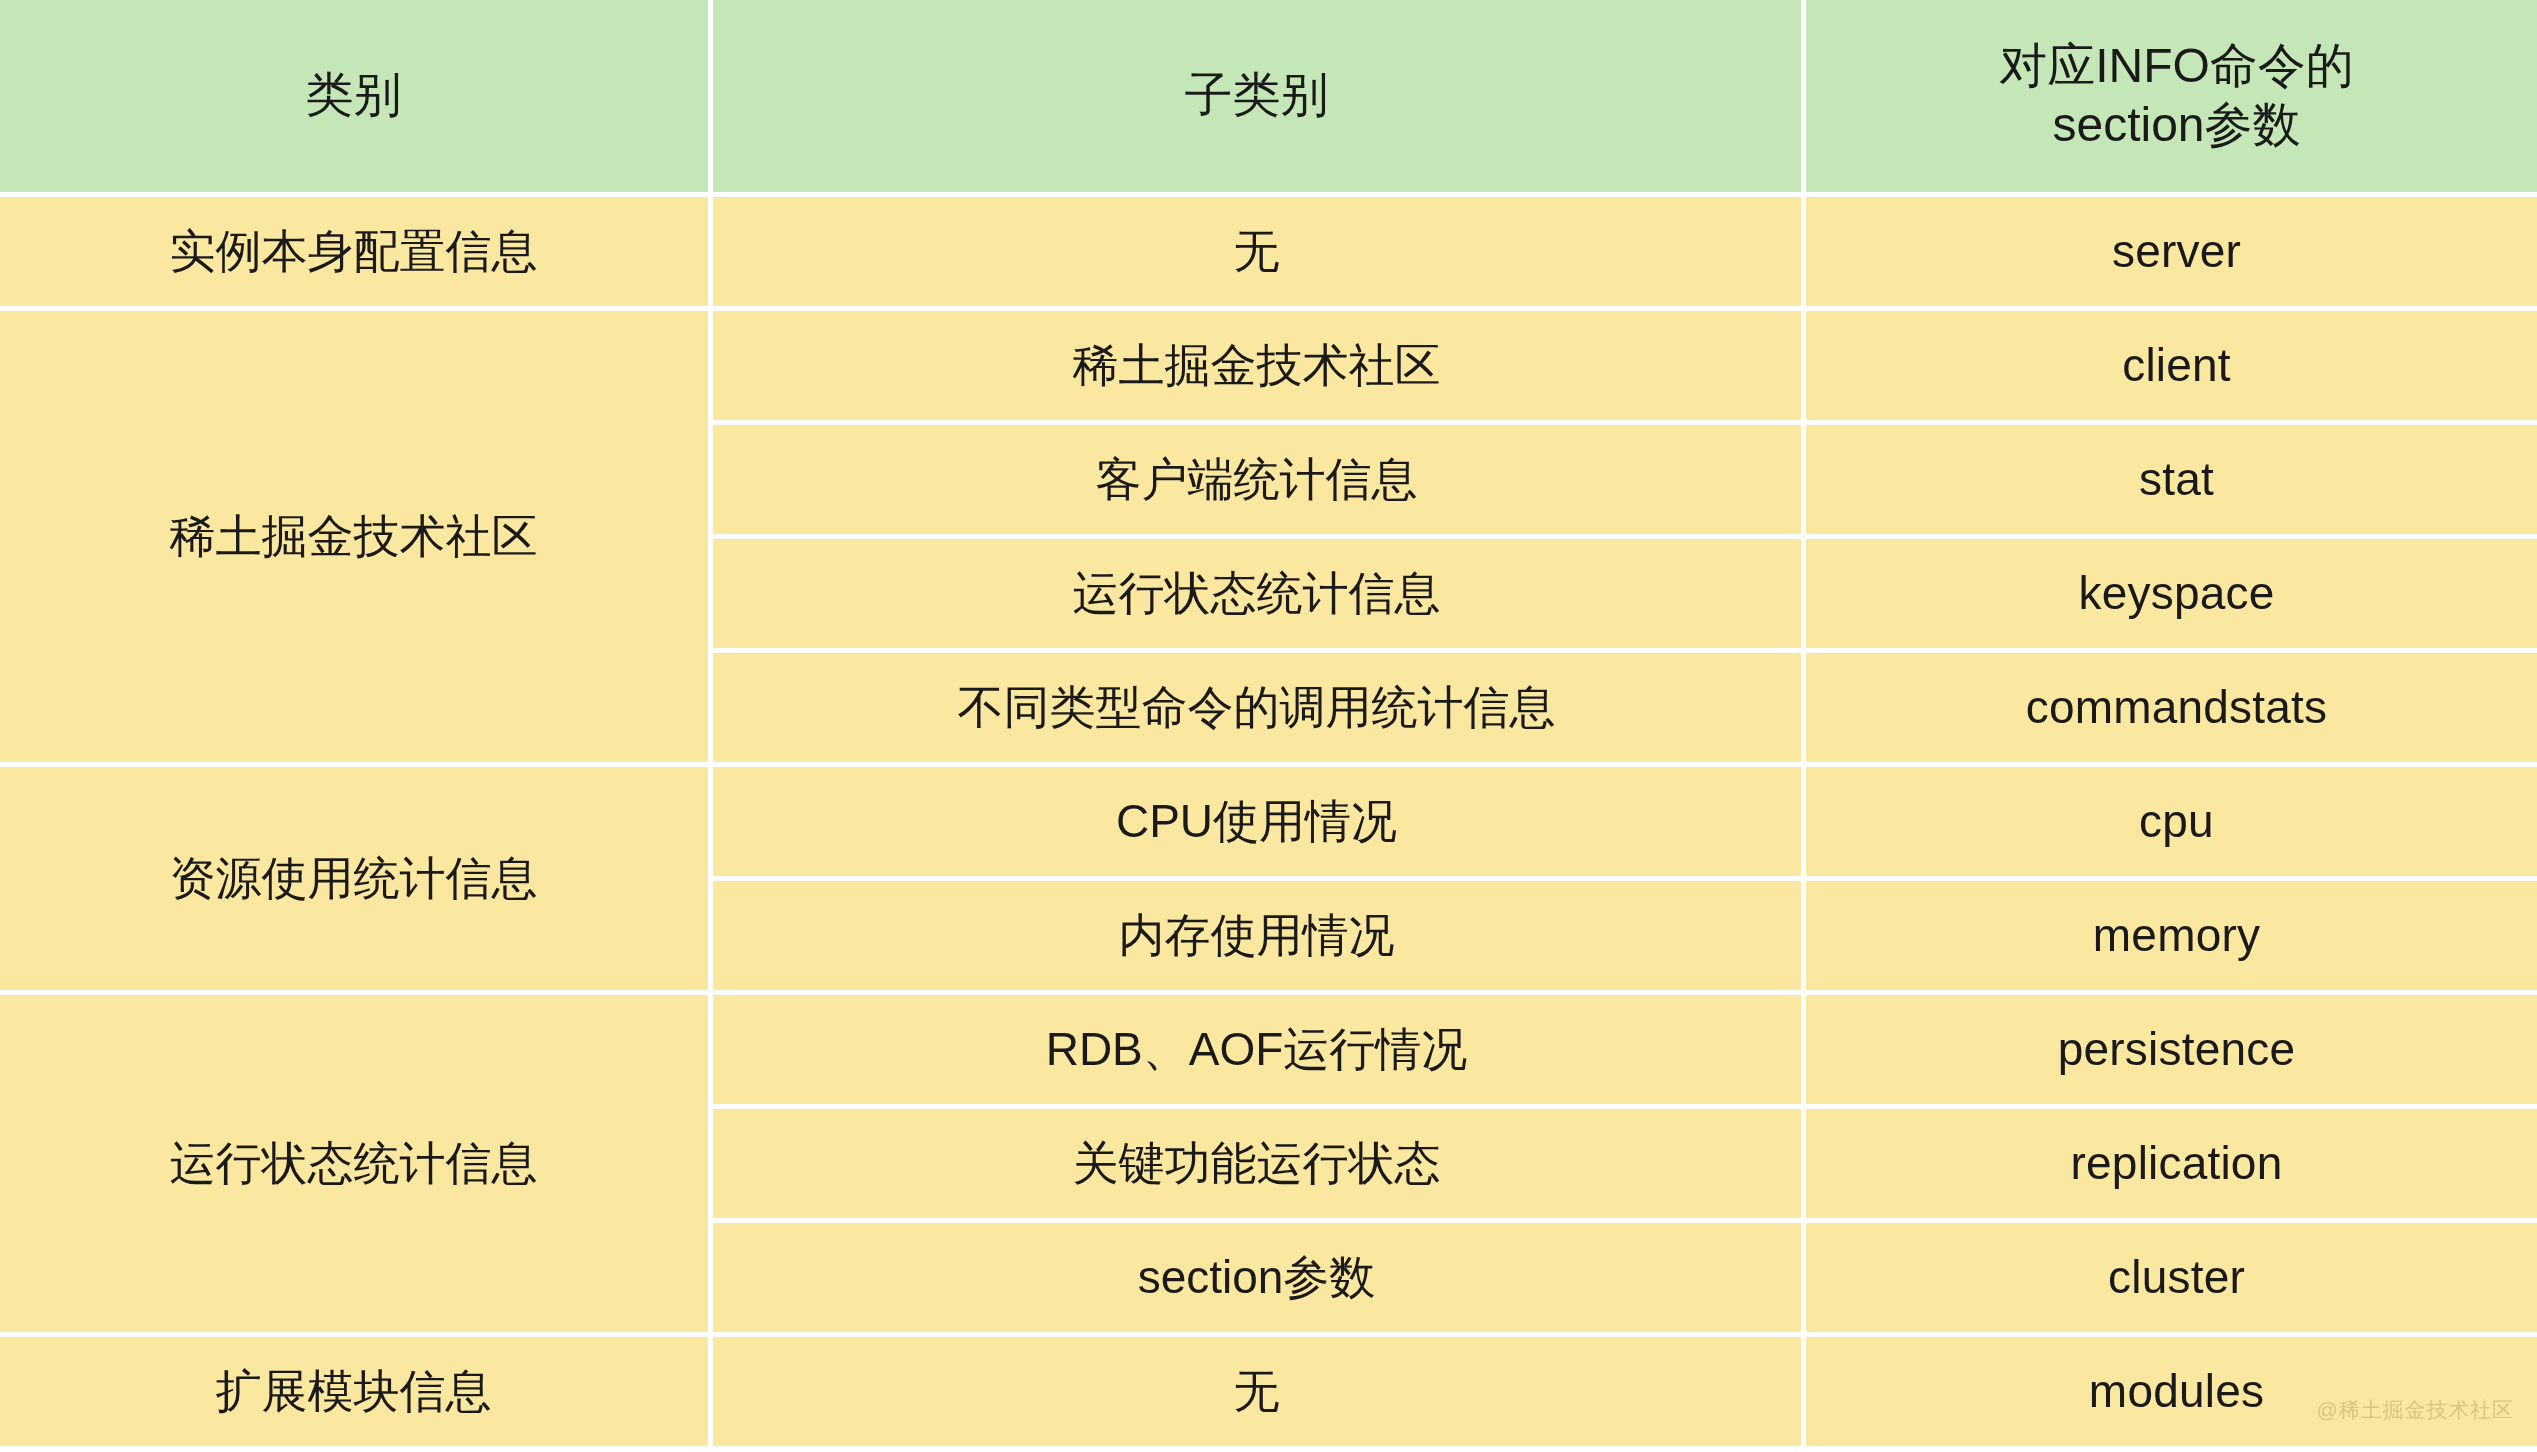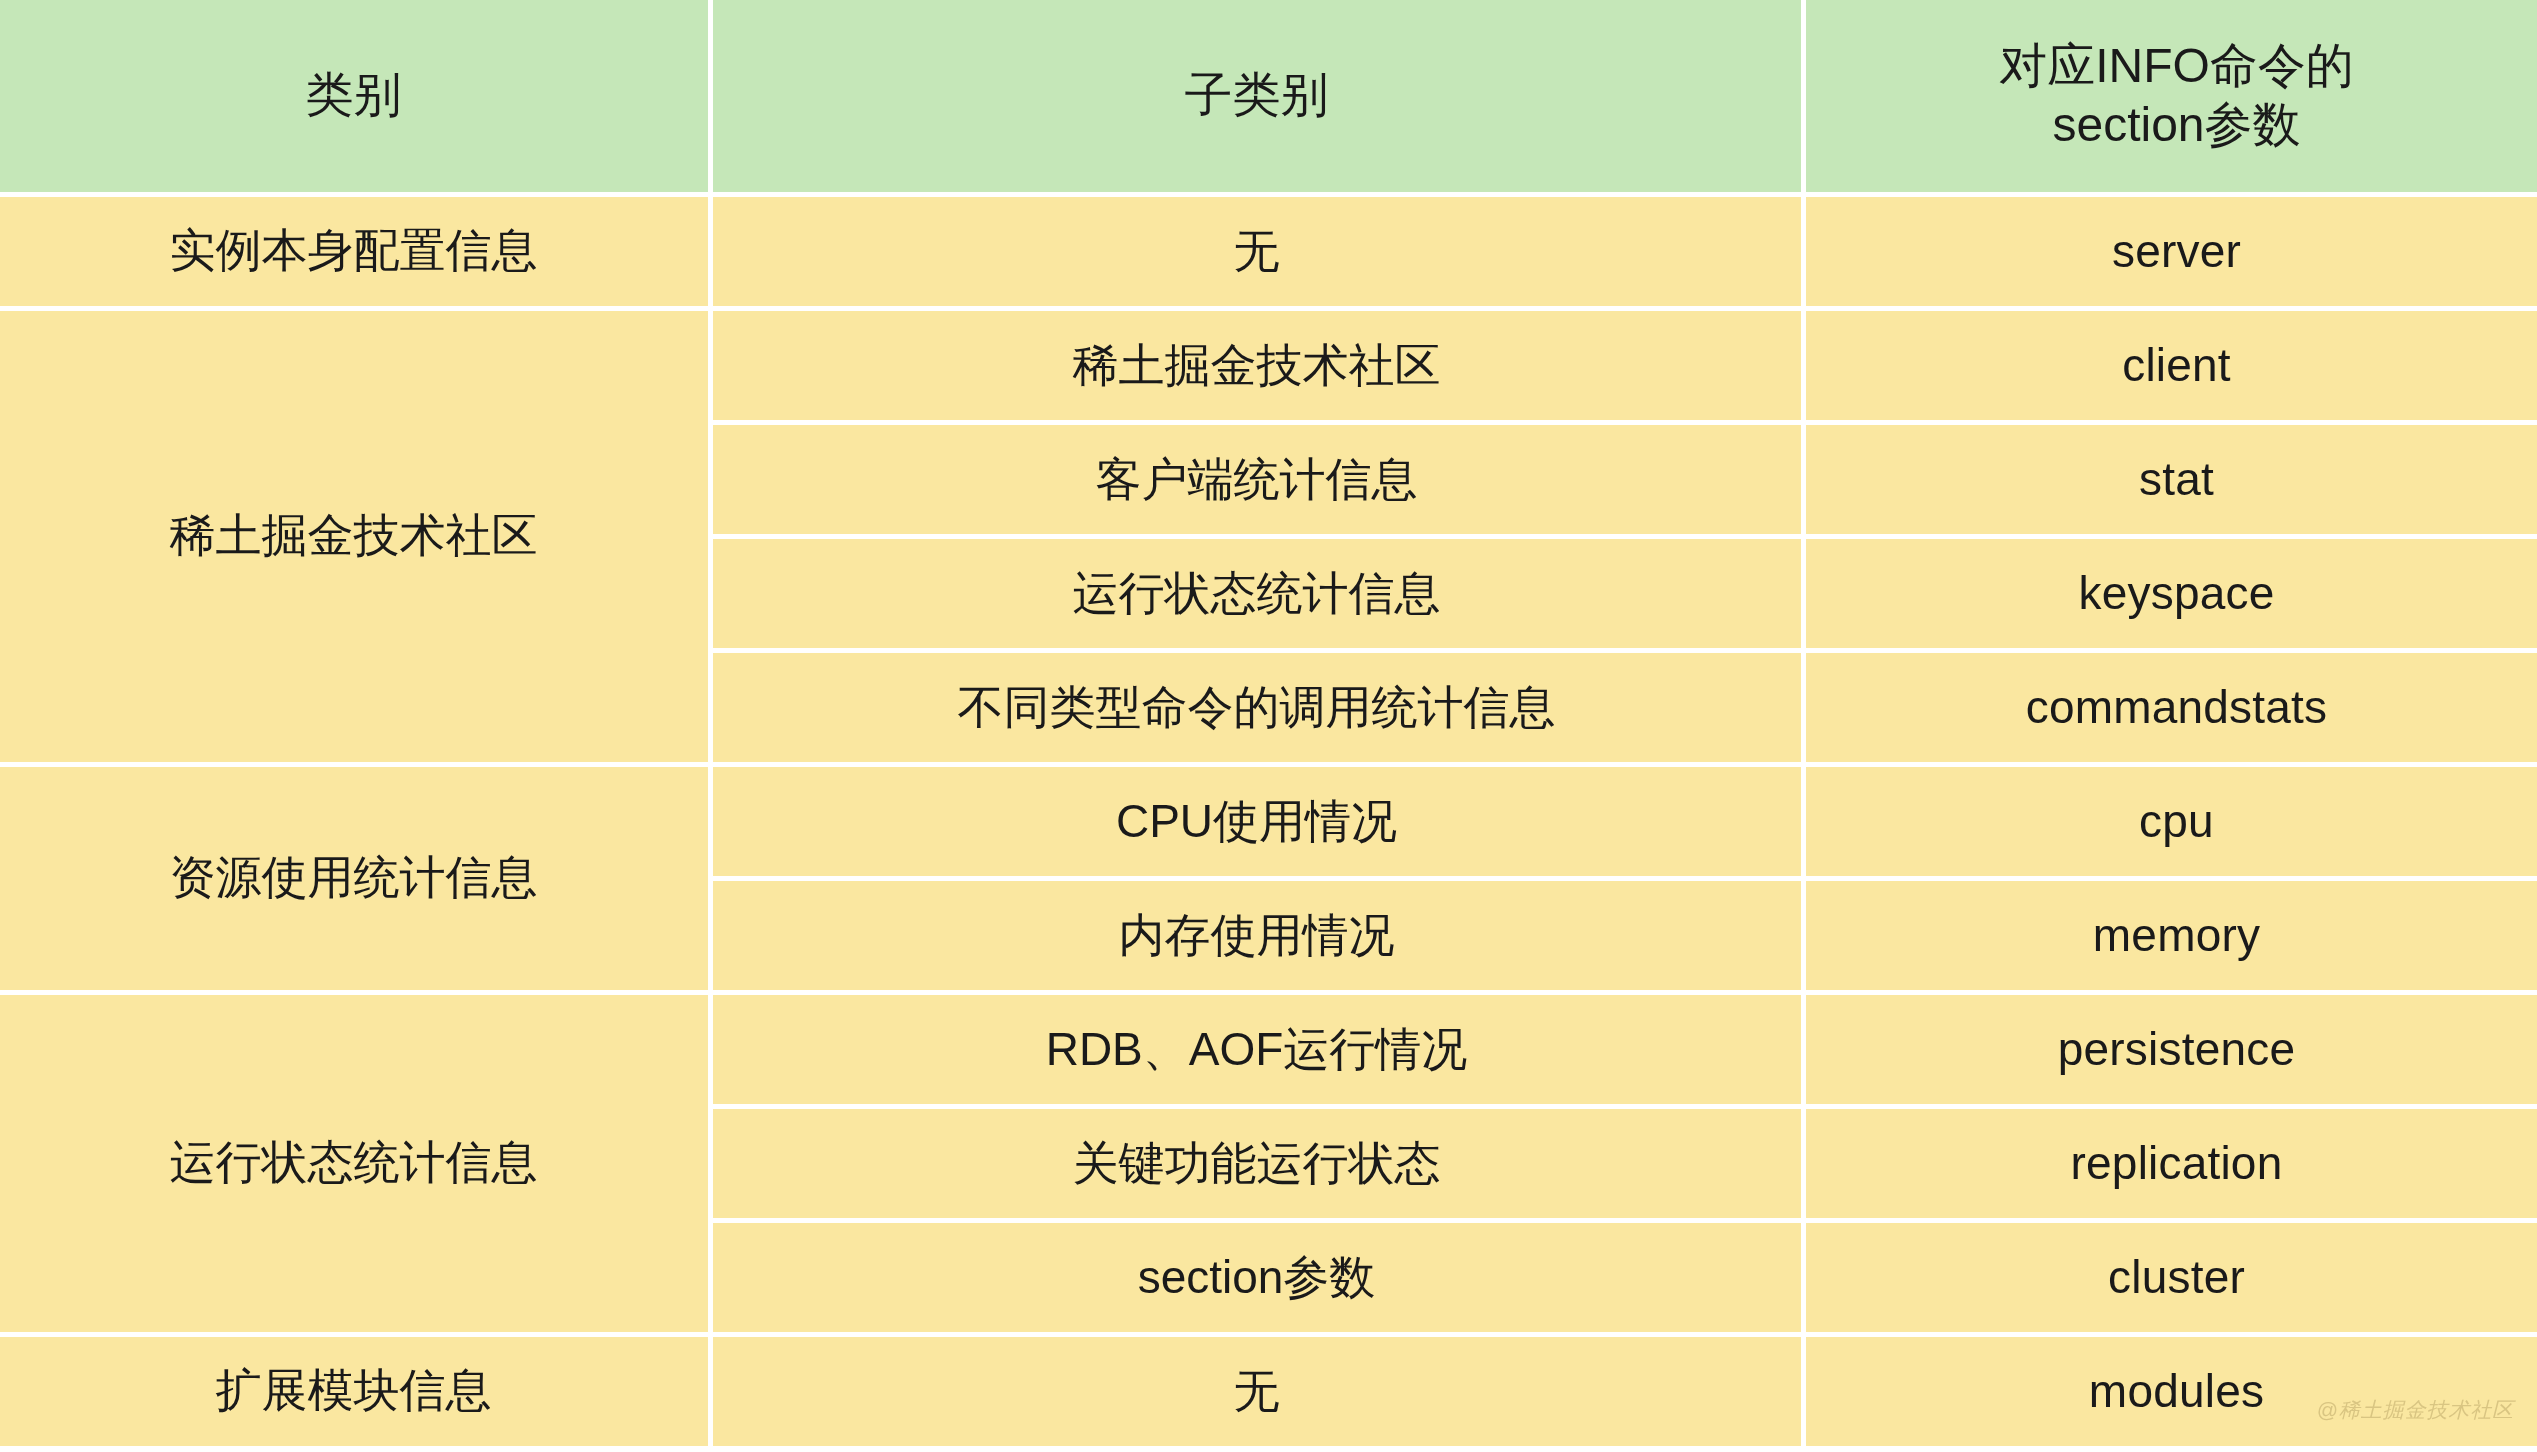--- a/index.html
+++ b/index.html
@@ -47,36 +47,34 @@
     height: 192px;
     font-size: 48px;
   }
   table.info-table tbody td {
     background: #fae7a0;
     height: 109px;
     font-size: 46px;
   }
   td.col-category {
     font-size: 46px;
-    font-family: Liberation Serif, serif;
   }
   td.col-section {
     font-size: 46px;
     letter-spacing: 0.2px;
   }
   .watermark {
     position: absolute;
     right: 24px;
     bottom: 24px;
     font-size: 21px;
     color: #d9c582;
     letter-spacing: 0.9px;
     white-space: nowrap;
     pointer-events: none;
-    font-style: italic;
   }
 </style>
 </head>
 <body>
 
 <div class="table-wrap">
   <table class="info-table">
     <colgroup>
       <col class="c1">
       <col class="c2">

